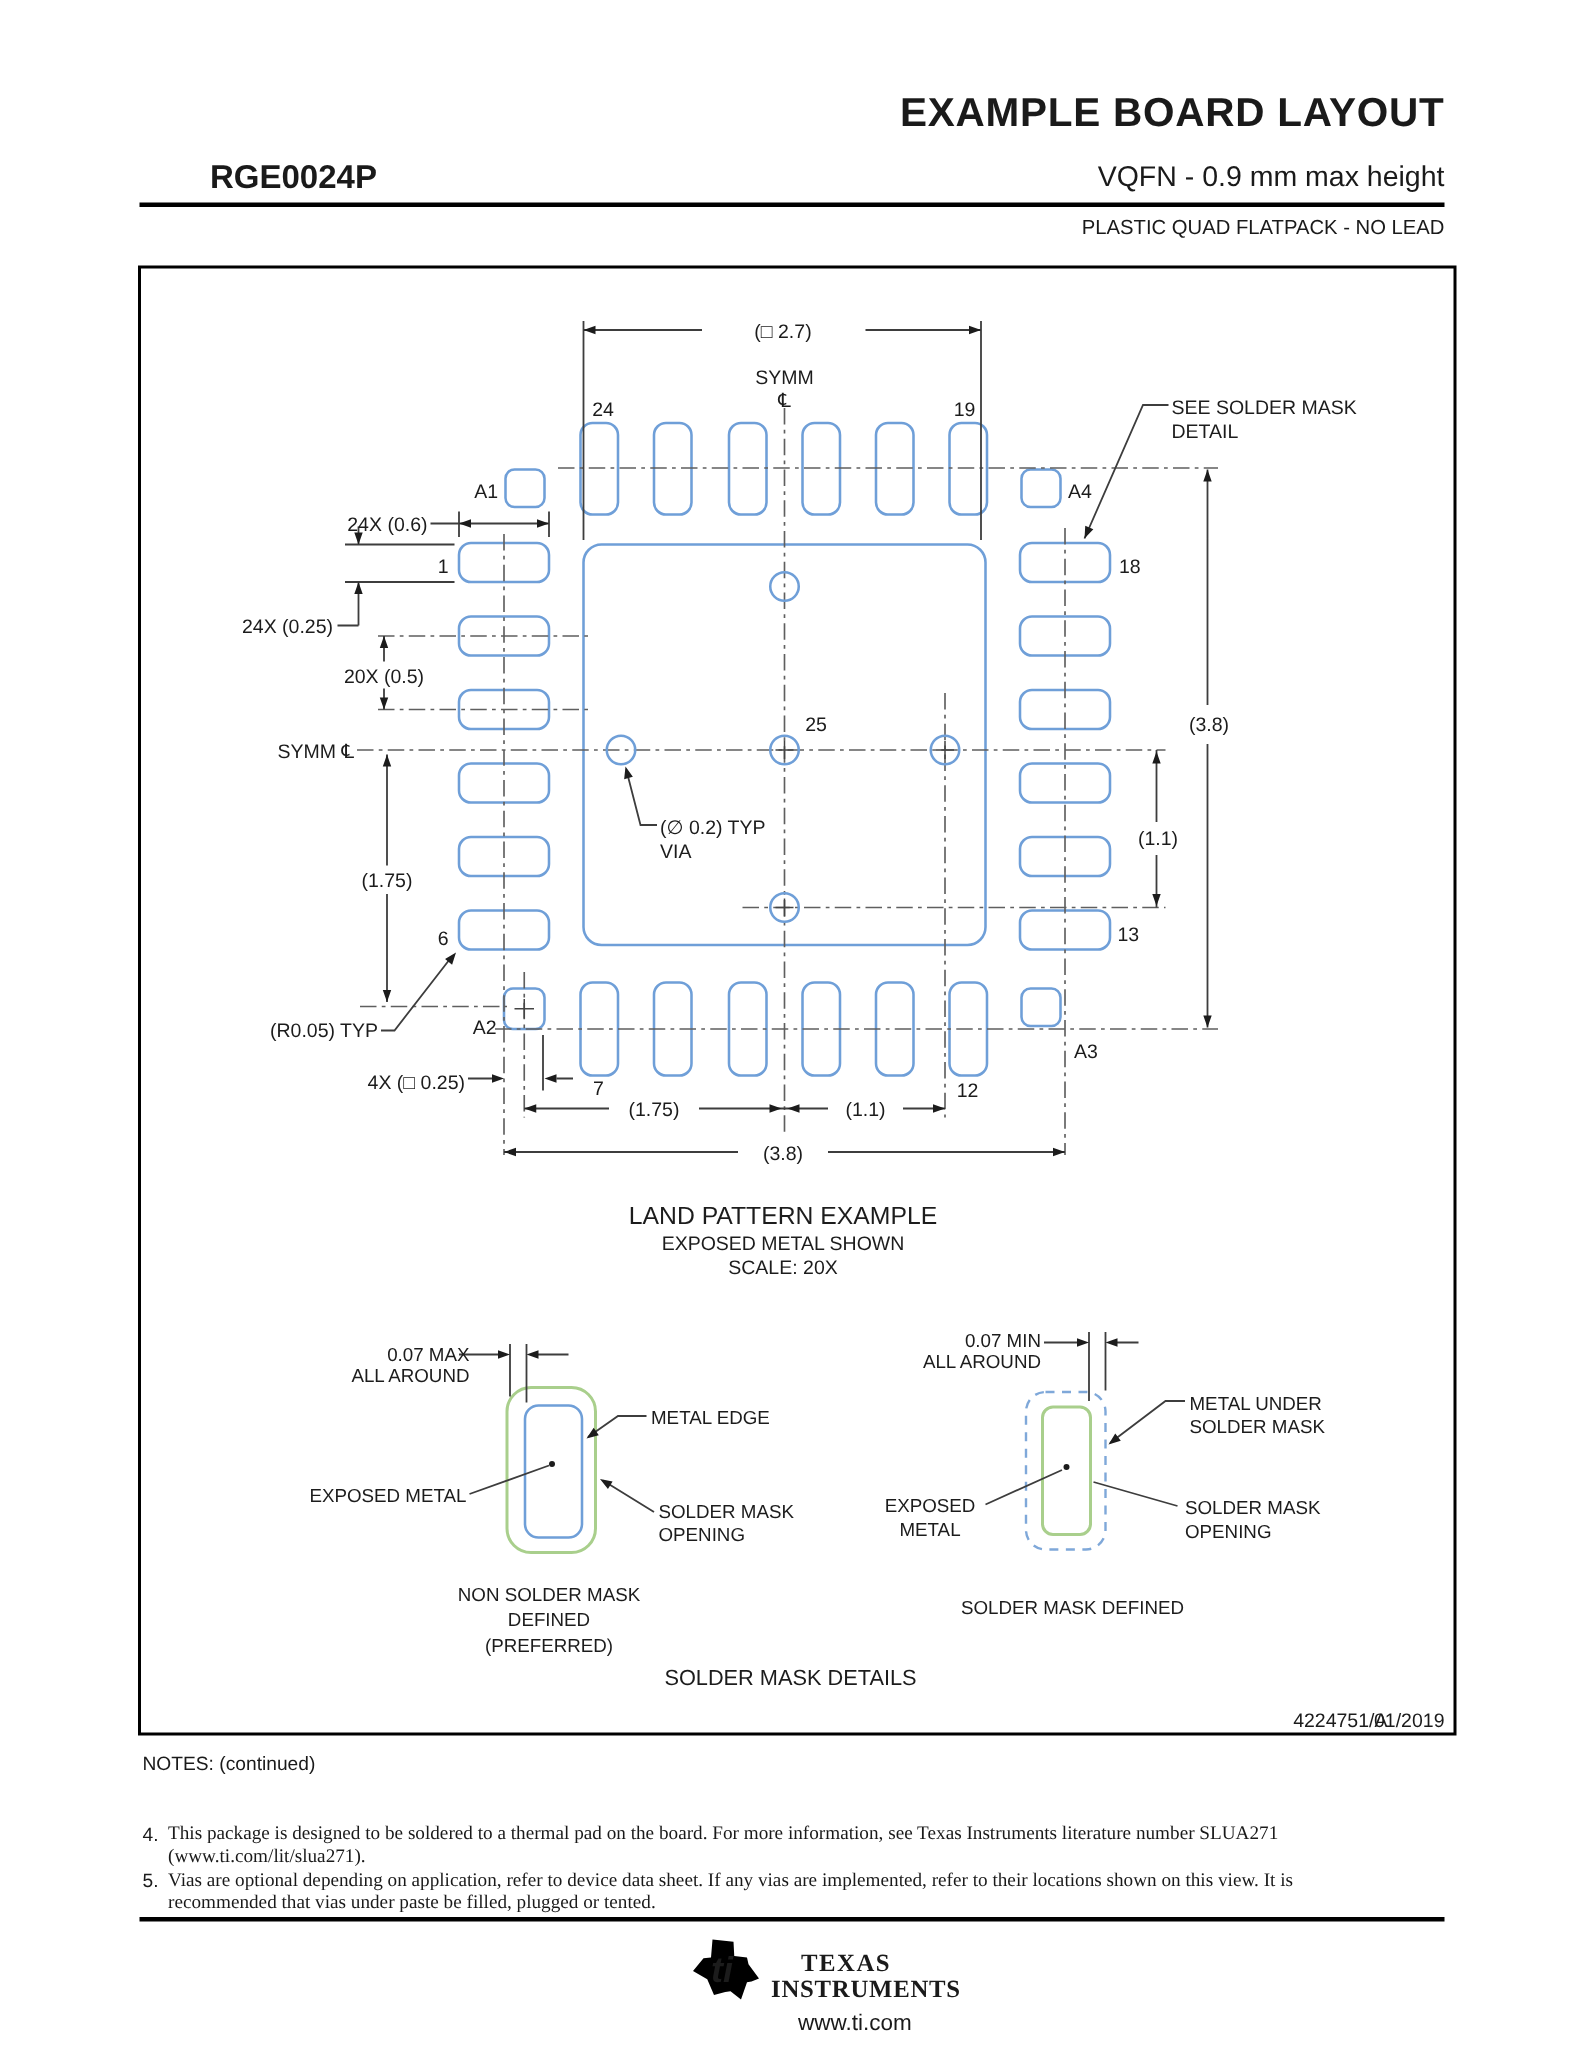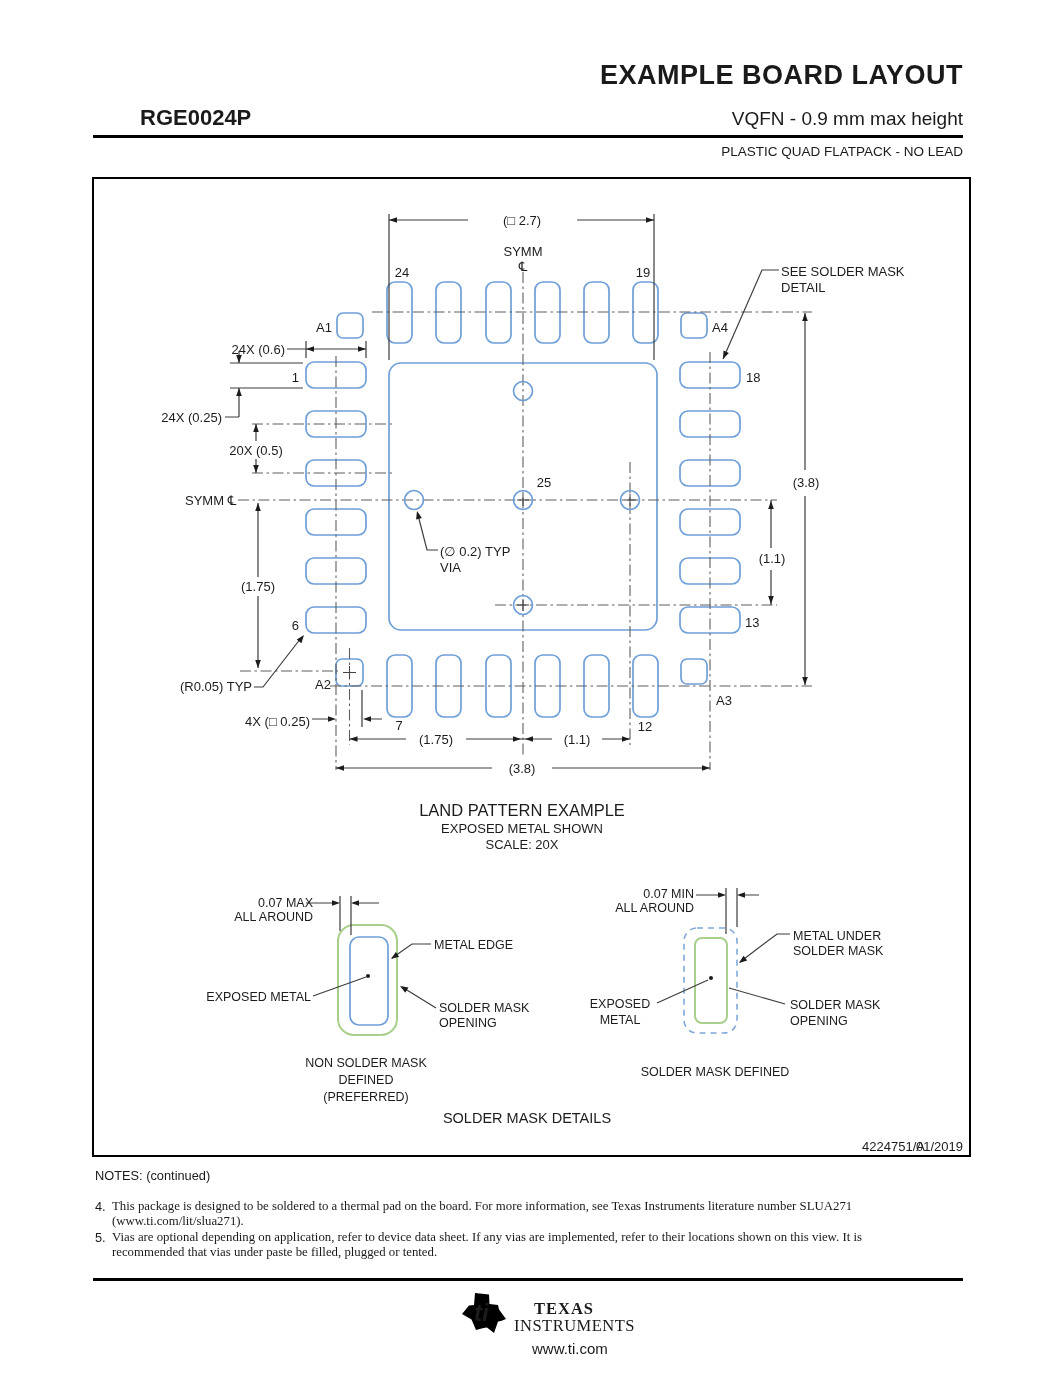--- a/index.html
+++ b/index.html
@@ -18,27 +18,27 @@
   .cap2{font-size:13px;}
   .ttl{font-size:14.5px;}
   .pad{fill:none;stroke:#6f9fd8;stroke-width:1.7px;}
   .green{fill:none;stroke:#a9cf8c;stroke-width:2px;}
   .bluedash{fill:none;stroke:#7fa8d9;stroke-width:1.6px;stroke-dasharray:6 5;}
   .dashdot{fill:none;stroke:#5f5f5f;stroke-width:1.1px;stroke-dasharray:11 3.5 2.5 3.5;}
   .dim{fill:none;stroke:#3d3d3d;stroke-width:1.2px;}
   .cross{fill:none;stroke:#444;stroke-width:1px;}
   .arrow{fill:#1c1c1c;stroke:none;}
   .notes{top:1168px;left:95px;width:808px;font-size:12.8px;line-height:15.5px;}
-  .notes .heading{margin-bottom:15px;}
+  .notes .heading{margin-bottom:31px;}
   .note{display:flex;}
   .note .num{width:17px;flex:none;}
   .note .body{flex:1;font-family:Liberation Serif, serif;}
   .bot-rule{top:1278px;left:93px;width:870px;height:3px;background:#000;}
   .brand1{top:1299px;left:534px;font-size:16.5px;font-weight:bold;font-family:"Liberation Serif","DejaVu Serif",serif;letter-spacing:1px;}
-  .brand2{top:1316px;left:514px;font-size:16.5px;font-weight:normal;font-family:"Liberation Serif","DejaVu Serif",serif;letter-spacing:.5px;}
+  .brand2{top:1316px;left:514px;font-size:16.5px;font-weight:bold;font-family:"Liberation Serif","DejaVu Serif",serif;letter-spacing:.5px;}
   .url{top:1340px;left:532px;font-size:15px;}
 </style>
 </head>
 <body>
 
 <div id="page">
 
   <div class="abs hdr-title">EXAMPLE BOARD LAYOUT</div>
   <div class="abs hdr-part">RGE0024P</div>
   <div class="abs hdr-sub">VQFN - 0.9 mm max height</div>

